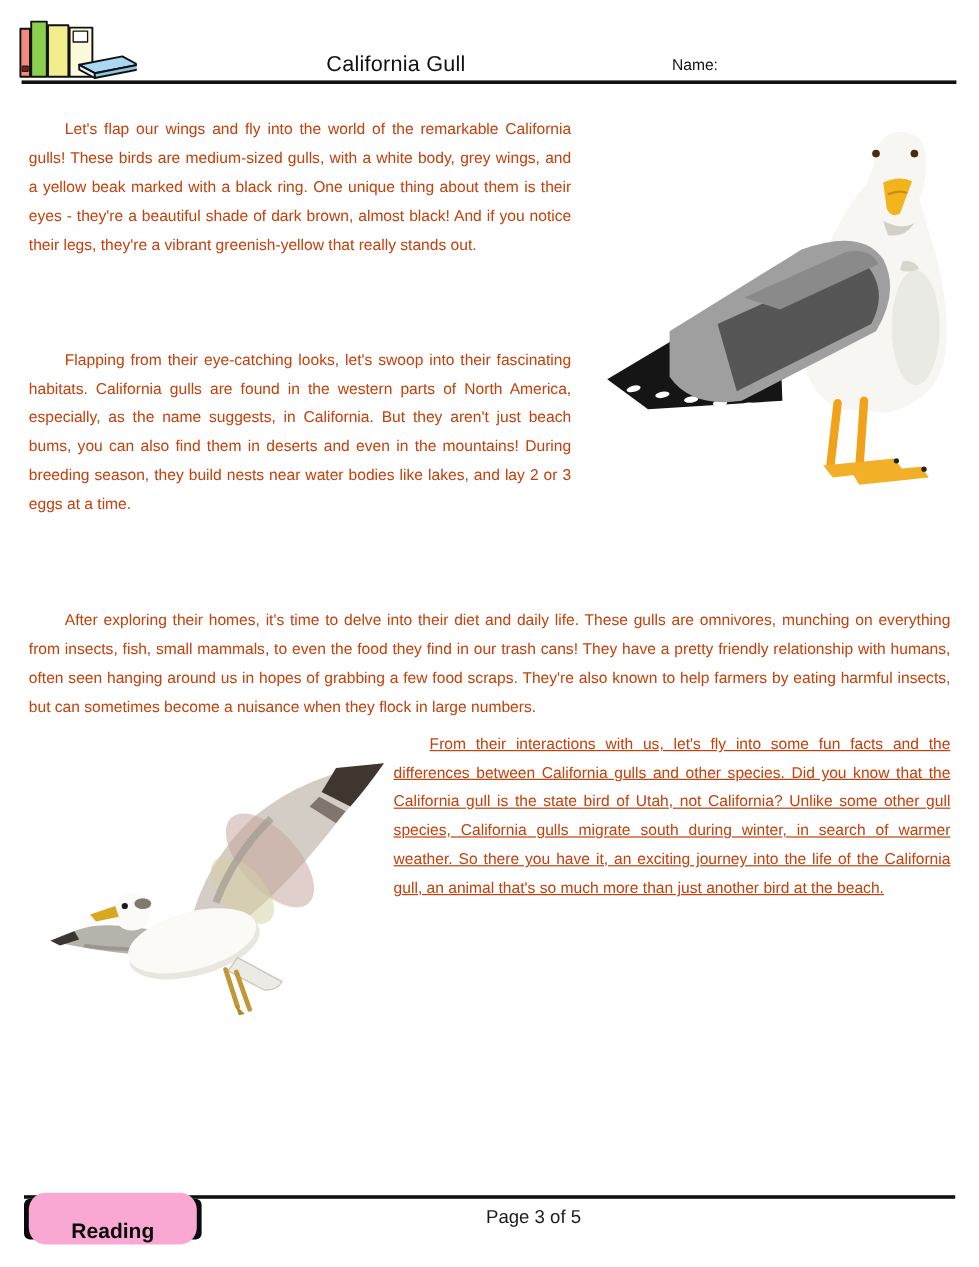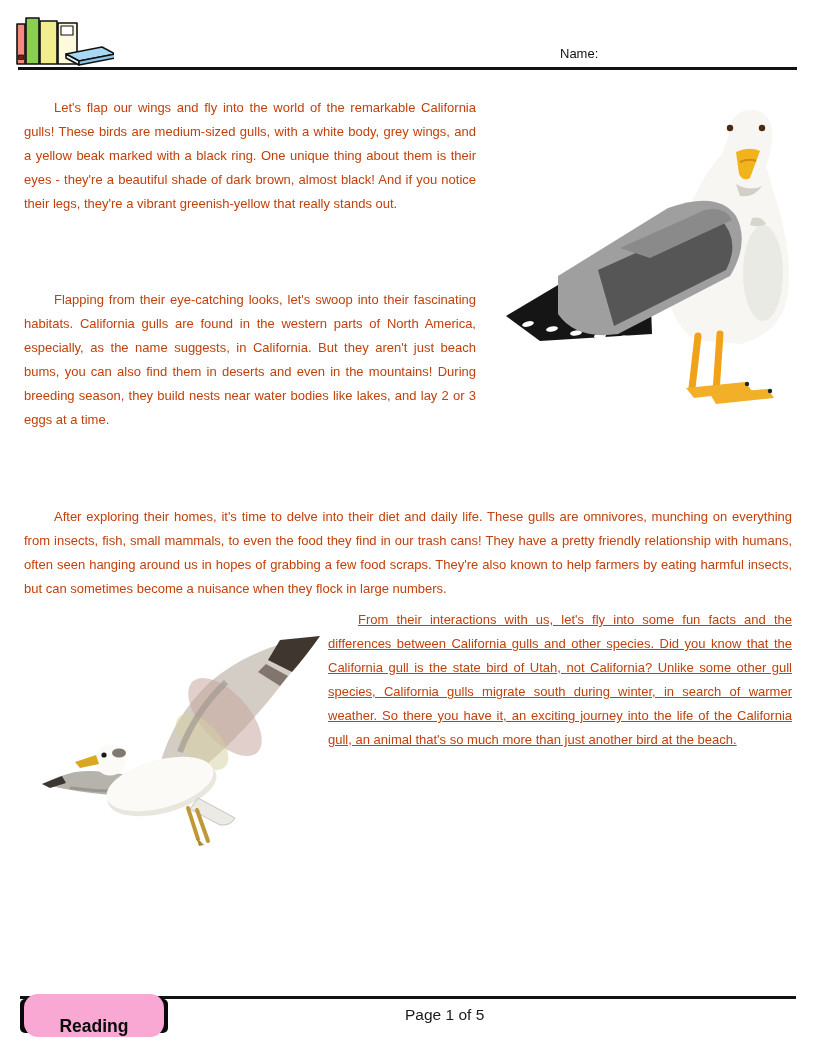--- a/index.html
+++ b/index.html
@@ -141,20 +141,21 @@
       <rect x="12" y="8" width="13" height="46" fill="#8ccf4f"></rect>
       <rect x="26" y="11" width="17" height="43" fill="#f2ee8e"></rect>
       <rect x="44" y="13" width="19" height="41" fill="#fcf9dc"></rect>
       <rect x="47" y="16" width="12" height="9" fill="#ffffff" stroke-width="1.1"></rect>
       <path d="M 52 44 L 88 37 L 101 44 L 65 51 Z" fill="#a9d9f2"></path>
       <path d="M 52 44 L 65 51 L 65 55 L 52 48 Z" fill="#e8f4fb"></path>
       <path d="M 65 51 L 101 44 L 101 48 L 65 55 Z" fill="#8ec6e8"></path>
     </g>
   </svg>
 
+  <div class="header-title">California Gull</div>
   <div class="name-label">Name:</div>
   <div class="header-rule"></div>
 
   <p class="para para-1">Let's flap our wings and fly into the world of the remarkable California gulls! These birds are medium-sized gulls, with a white body, grey wings, and a yellow beak marked with a black ring. One unique thing about them is their eyes - they're a beautiful shade of dark brown, almost black! And if you notice their legs, they're a vibrant greenish-yellow that really stands out.</p>
   <p class="para para-2">Flapping from their eye-catching looks, let's swoop into their fascinating habitats. California gulls are found in the western parts of North America, especially, as the name suggests, in California. But they aren't just beach bums, you can also find them in deserts and even in the mountains! During breeding season, they build nests near water bodies like lakes, and lay 2 or 3 eggs at a time.</p>
   <p class="para para-3">After exploring their homes, it's time to delve into their diet and daily life. These gulls are omnivores, munching on everything from insects, fish, small mammals, to even the food they find in our trash cans! They have a pretty friendly relationship with humans, often seen hanging around us in hopes of grabbing a few food scraps. They're also known to help farmers by eating harmful insects, but can sometimes become a nuisance when they flock in large numbers.</p>
   <p class="para para-4">From their interactions with us, let's fly into some fun facts and the differences between California gulls and other species. Did you know that the California gull is the state bird of Utah, not California? Unlike some other gull species, California gulls migrate south during winter, in search of warmer weather. So there you have it, an exciting journey into the life of the California gull, an animal that's so much more than just another bird at the beach.</p>
 
   <svg class="gull-standing" viewBox="0 0 300 315">
 
@@ -215,15 +216,15 @@
     <circle cx="74" cy="143" r="2.6" fill="#1a1a1a"></circle>
     <path d="M 45 150 L 66 143 L 69 152 L 50 156 Z" fill="#d8a820"></path>
   </svg>
 
   <div class="footer-rule"></div>
   <div class="reading-badge">
     <div class="pill">
       <span>Reading</span>
     </div>
   </div>
-  <div class="footer-page">Page 1 of 5</div>
+  <div class="footer-page">Page 3 of 5</div>
 
 </div>
 
 </body></html>

